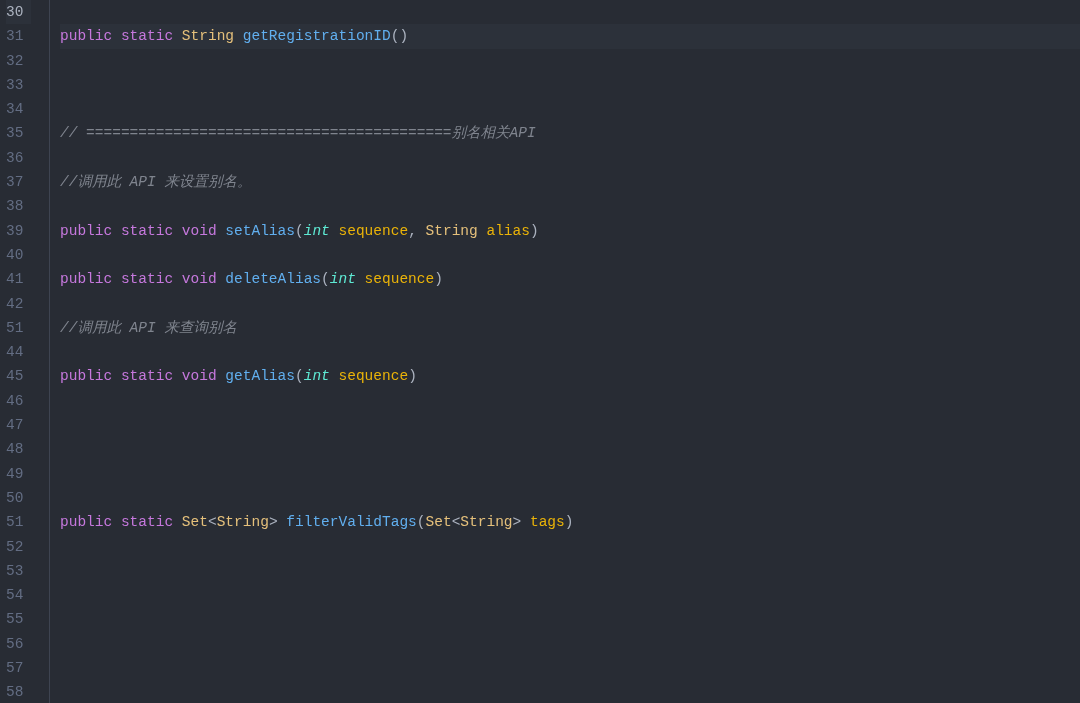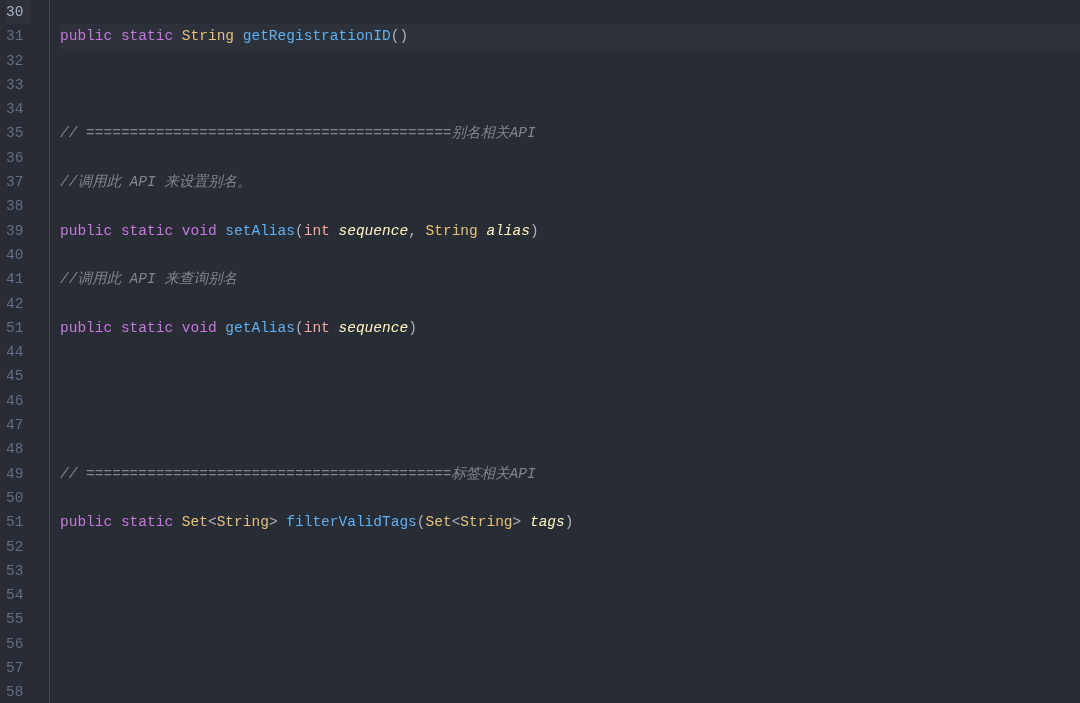--- a/index.html
+++ b/index.html
@@ -41,22 +41,22 @@
   .line.active-line {
     background: #2c313a;
   }
   .gutter .line-number.active-line {
     color: #abb2bf;
     background: #2c313a;
   }
   .kw { color: #c678dd; }
   .type { color: #e5c07b; }
   .fn { color: #61afef; }
-  .param-type { color: #fca5a5; }
-  .param { color: #fef9c3; font-style: italic; }
+  .param-type { color: #5eead4; font-style: italic; }
+  .param { color: #eab308; }
   .punct { color: #abb2bf; }
   .comment { color: #7f848e; font-style: italic; }
   .lt { color: #abb2bf; }
   .inner-type { color: #e5c07b; }
 </style>
 </head>
 <body>
 
 <div class="editor">
   <div class="gutter">
@@ -89,25 +89,25 @@
     <div class="line-number">56</div>
     <div class="line-number">57</div>
     <div class="line-number">58</div>
   </div>
   <div class="code">
 <div class="line active-line"><span class="kw">public</span> <span class="kw">static</span> <span class="type">String</span> <span class="fn">getRegistrationID</span><span class="punct">()</span></div>
 <div class="line"></div>
 <div class="line"><span class="comment">// ==========================================别名相关API</span></div>
 <div class="line"><span class="comment">//调用此 API 来设置别名。</span></div>
 <div class="line"><span class="kw">public</span> <span class="kw">static</span> <span class="kw">void</span> <span class="fn">setAlias</span><span class="punct">(</span><span class="param-type">int</span> <span class="param">sequence</span><span class="punct">, </span><span class="type">String</span> <span class="param">alias</span><span class="punct">)</span></div>
+<div class="line"><span class="kw">public</span> <span class="kw">static</span> <span class="kw">void</span> <span class="fn">deleteAlias</span><span class="punct">(</span><span class="param-type">int</span> <span class="param">sequence</span><span class="punct">)</span></div>
 <div class="line"><span class="comment">//调用此 API 来查询别名</span></div>
 <div class="line"><span class="kw">public</span> <span class="kw">static</span> <span class="kw">void</span> <span class="fn">getAlias</span><span class="punct">(</span><span class="param-type">int</span> <span class="param">sequence</span><span class="punct">)</span></div>
 <div class="line"></div>
 <div class="line"></div>
-<div class="line"><span class="comment">// ==========================================标签相关API</span></div>
 <div class="line"><span class="kw">public</span> <span class="kw">static</span> <span class="type">Set</span><span class="lt">&lt;</span><span class="inner-type">String</span><span class="lt">&gt;</span> <span class="fn">filterValidTags</span><span class="punct">(</span><span class="type">Set</span><span class="lt">&lt;</span><span class="inner-type">String</span><span class="lt">&gt;</span> <span class="param">tags</span><span class="punct">)</span></div>
 
 
 
 
 
 
 
 
 

